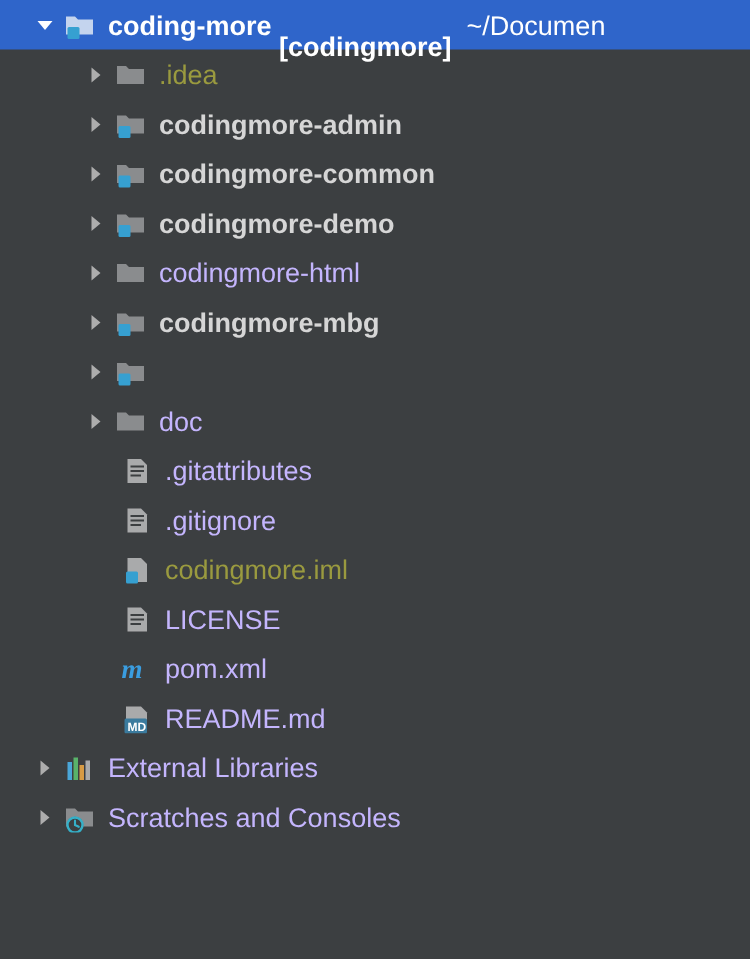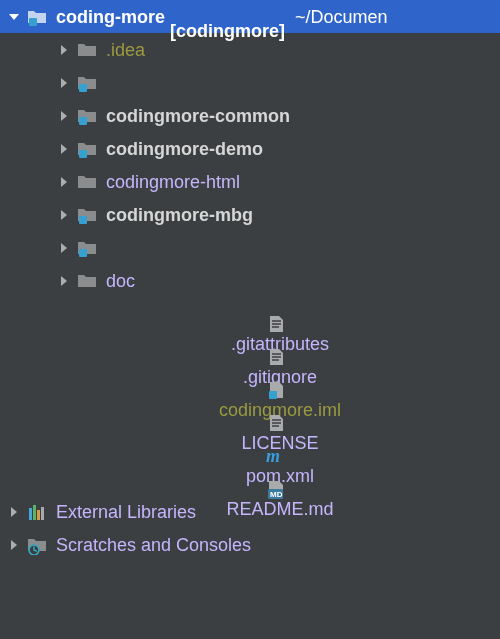--- a/index.html
+++ b/index.html
@@ -12,21 +12,21 @@
       height: 639px;
       overflow: hidden;
       user-select: none;
     }
     .tree { line-height: 1; }
     .row {
       display: flex;
       align-items: center;
       height: 33px;
       white-space: nowrap;
-      padding-left: 6px;
+      padding-left: 22px;
       cursor: pointer;
     }
     .row.selected {
       background: #2f65ca;
       color: #ffffff;
     }
     .row .chevron {
       width: 16px;
       display: inline-flex;
       justify-content: center;
@@ -38,21 +38,21 @@
     .row .icon {
       width: 22px;
       height: 20px;
       display: inline-flex;
       justify-content: center;
       align-items: center;
       margin-right: 8px;
       flex: 0 0 22px;
     }
     .indent1 { padding-left: 34px; margin-left: 22px; }
-    .indent2 { padding-left: 60px; flex-direction: column; }
+    .indent2 { padding-left: 60px; }
     .label { font-size: 18px; }
     .bold { font-weight: 700; color: #d6d6d6; }
     .selected .bold,
     .selected .label { color: #ffffff; }
     .muted { color: #c4b5fd; }
     .olive { color: #9a9a3f; }
     .path { color: #c7d6ef; }
     .bracket { color: #ffffff; font-weight: 700; margin-top: 28px; }
     
     .chev-closed { fill: #adadad; }
@@ -165,20 +165,21 @@
         <span class="chevron">
           <svg width="12" height="12" viewBox="0 0 12 12">
             <use href="#chev-right"></use>
           </svg>
         </span>
         <span class="icon">
           <svg width="22" height="20" viewBox="0 0 20 20">
             <use href="#ico-module"></use>
           </svg>
         </span>
+        <span class="label bold">codingmore-admin</span>
       </div>
       <div class="row indent1">
         <span class="chevron">
           <svg width="12" height="12" viewBox="0 0 12 12">
             <use href="#chev-right"></use>
           </svg>
         </span>
         <span class="icon">
           <svg width="22" height="20" viewBox="0 0 20 20">
             <use href="#ico-module"></use>

